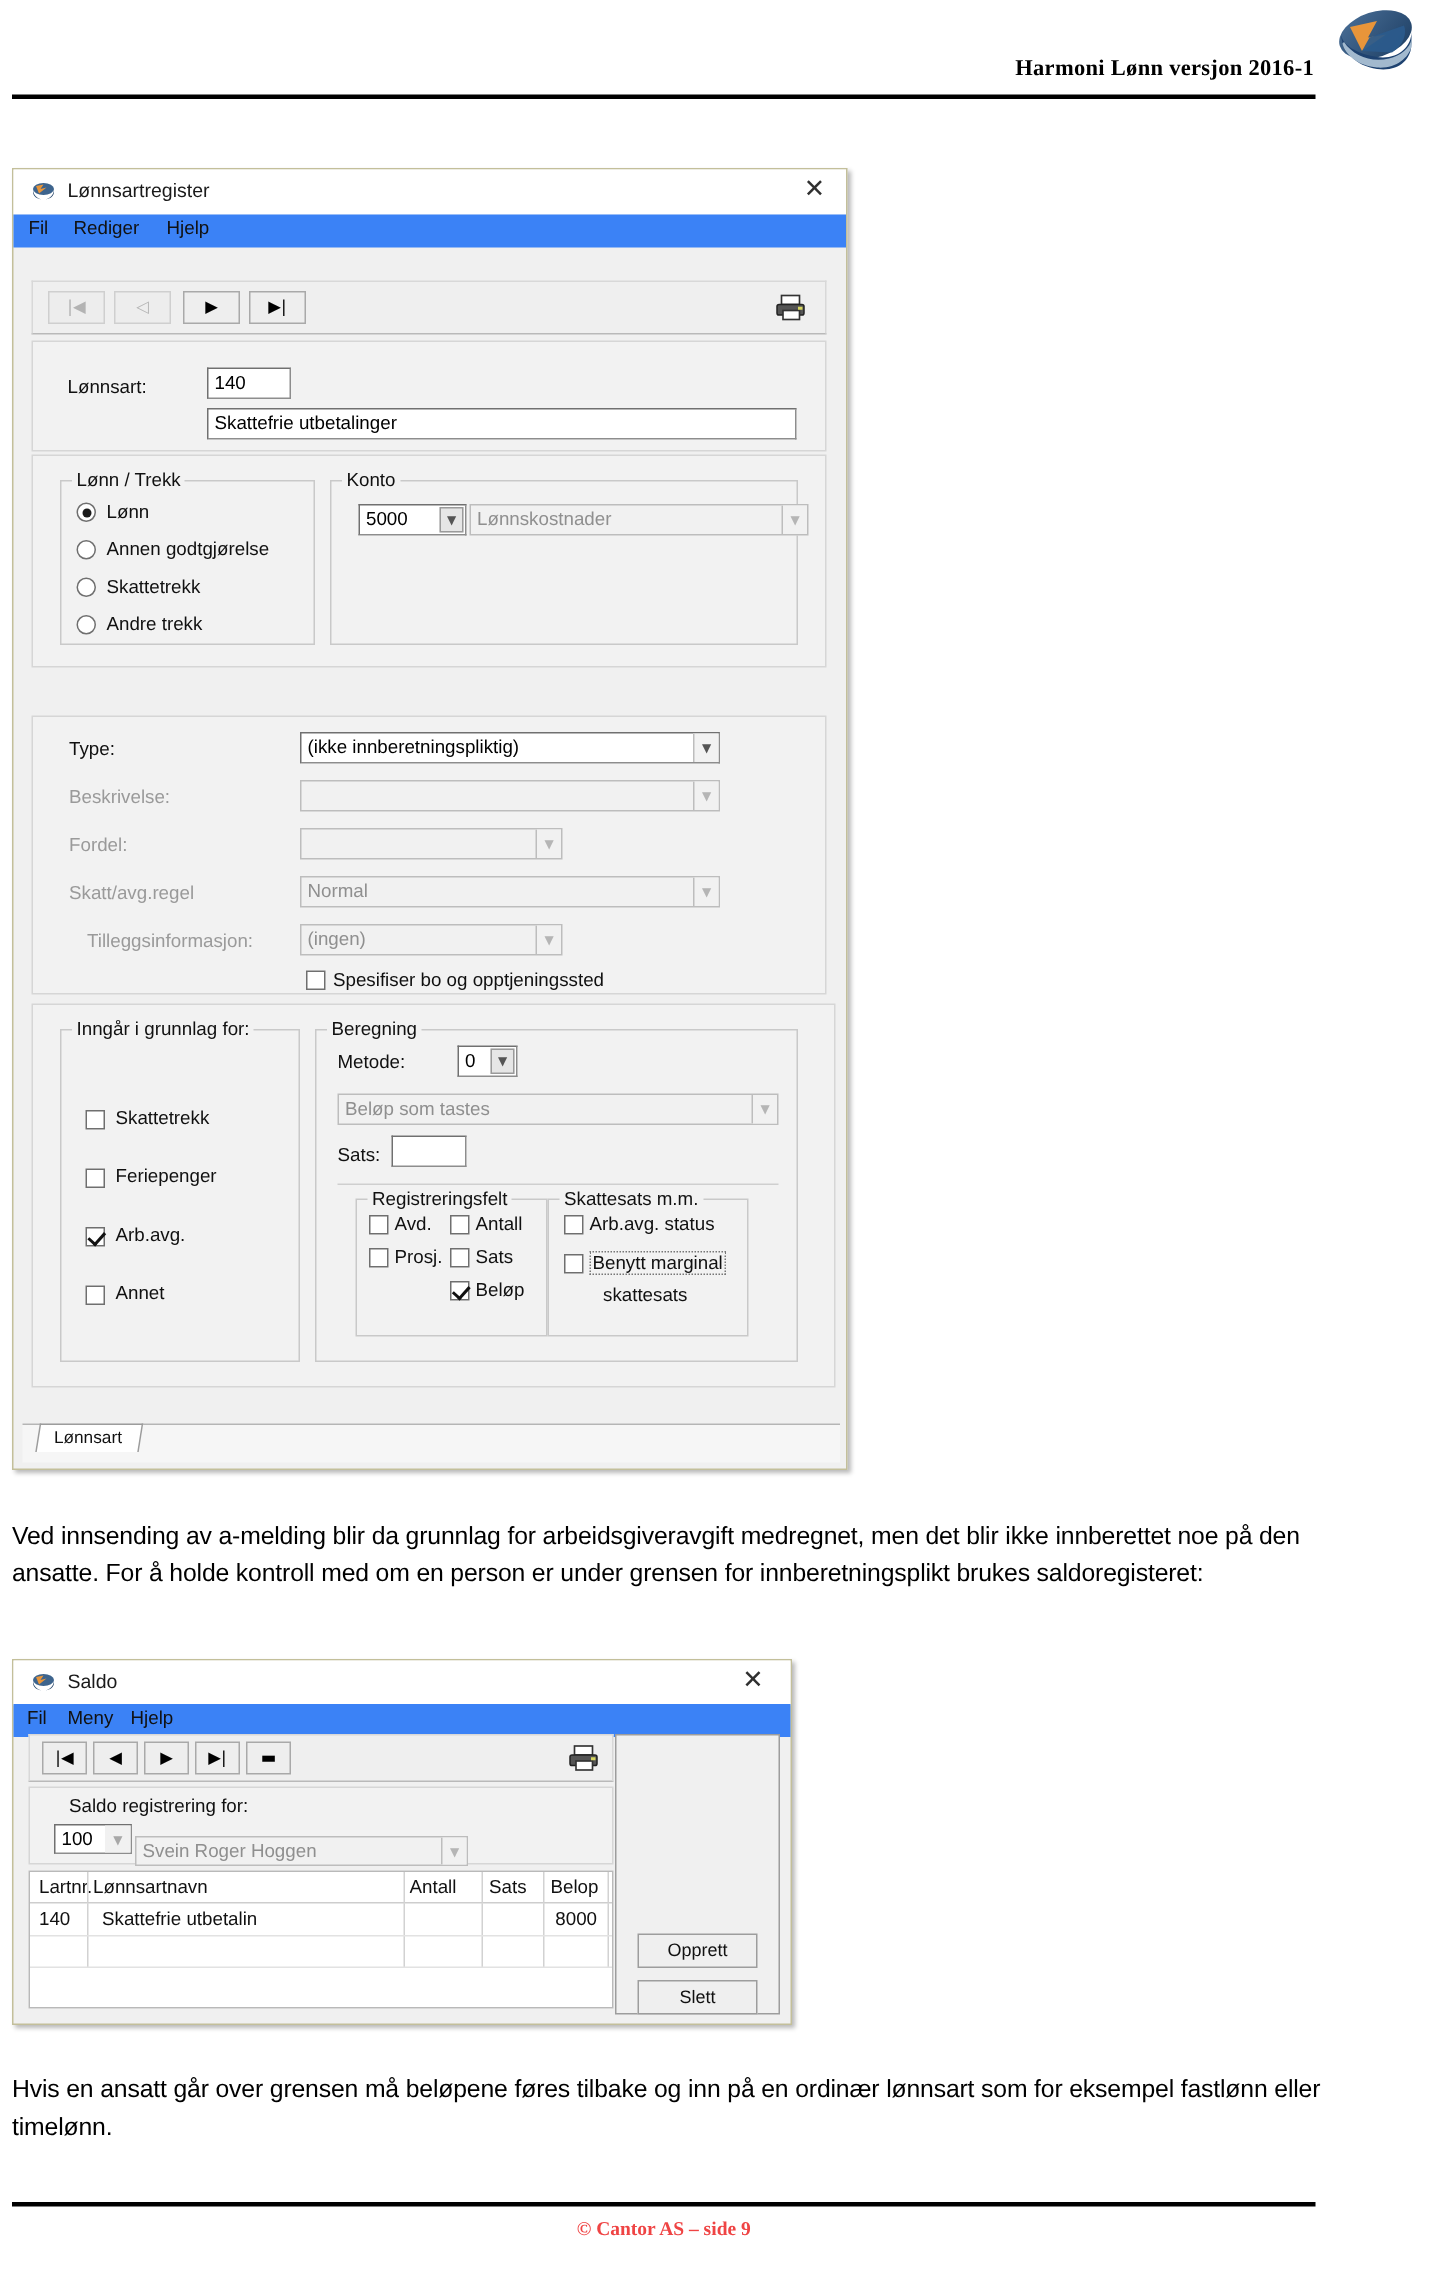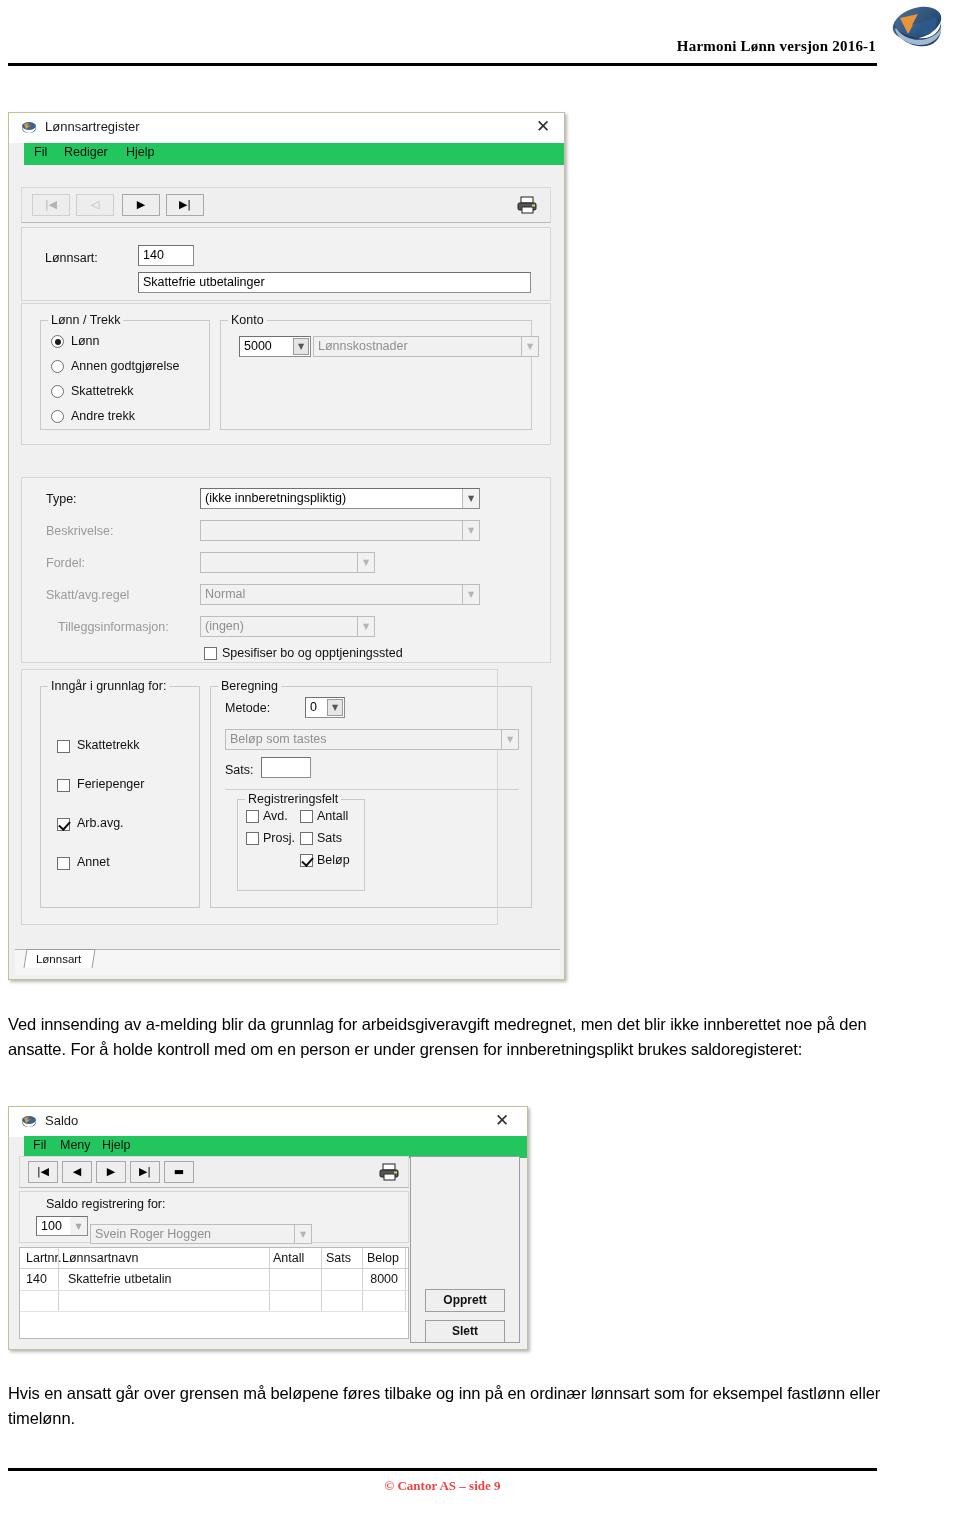--- a/index.html
+++ b/index.html
@@ -57,21 +57,21 @@
   .title-ico { position:absolute; left:12px; top:8px; width:16px; height:13px; }
   .title-text {
     position:absolute; left:36px; top:6px;
     font-size:13px; color:#1a1a1a;
   }
   .title-close {
     position:absolute; top:4px; right:10px; width:22px; height:20px;
     font-size:17px; line-height:18px; text-align:center; color:#303030;
     cursor:pointer; font-family:"DejaVu Sans", sans-serif;
   }
-  .menubar { position:absolute; left:15px; right:0; height:22px; background:#22c55e; }
+  .menubar { position:absolute; left:0; right:0; height:22px; background:#3b82f6; }
   .menuitem {
     position:absolute; top:2px; font-size:12.5px; color:#111; cursor:pointer;
   }
 
   
   .toolbar {
     position:absolute; background:#efefef;
     border:1px solid #d8d8d8; border-bottom-color:#b9b9b9;
   }
   .tbtn {
@@ -148,21 +148,20 @@
   .grid { position:absolute; background:#ffffff; border:1px solid #b9b9b9; }
   .grid .ghead { position:absolute; left:0; right:0; top:0; height:21px; border-bottom:1px solid #cdcdcd;text-decoration:underline; }
   .gcell { position:absolute; font-size:12.5px; color:#111; white-space:nowrap; overflow:hidden; }
   .gsep { position:absolute; top:0; width:1px; background:#d2d2d2; }
   .grow-sep { position:absolute; left:0; right:0; height:1px; background:#e2e2e2; }
 
   .pbtn {
     position:absolute; background:#efefef; border:1px solid #9d9d9d;
     font-size:12px; color:#111; text-align:center; cursor:pointer;
     line-height:21px;
-    font-weight:bold;
   }
 </style>
 </head>
 <body>
 
 <div class="page-header">
   <div class="header-title">Harmoni Lønn versjon 2016-1</div>
   <div class="header-rule"></div>
   <svg class="logo" viewBox="0 0 62 50">
     <defs>
@@ -277,21 +276,21 @@
     <div class="lbl dim" style="left:36px; top:142px;">Tilleggsinformasjon:</div>
     <div class="combo dis" style="left:178px; top:138px; width:175px; height:21px;">
       <div class="ctext">(ingen)</div>
       <div class="carrow">▼</div>
     </div>
 
     <div class="check" style="left:182px; top:169px;"></div>
     <div class="lbl" style="left:200px; top:168px;">Spesifiser bo og opptjeningssted</div>
   </div>
 
-  <div class="panel" style="left:12px; top:556px; width:477px; height:256px;padding-left:14px;">
+  <div class="panel" style="left:12px; top:556px; width:536px; height:256px;padding-left:14px;">
 
     <div class="group" style="left:18px; top:16px; width:160px; height:222px;">
       <div class="glabel">Inngår i grunnlag for:</div>
       <div class="check" style="left:16px; top:53px;"></div>
       <div class="lbl" style="left:36px; top:51px;">Skattetrekk</div>
       <div class="check" style="left:16px; top:92px;"></div>
       <div class="lbl" style="left:36px; top:90px;">Feriepenger</div>
       <div class="check on" style="left:16px; top:131px;"></div>
       <div class="lbl" style="left:36px; top:129px;">Arb.avg.</div>
       <div class="check" style="left:16px; top:170px;"></div>
@@ -324,20 +323,28 @@
         <div class="check" style="left:62px; top:10px;"></div>
         <div class="lbl" style="left:79px; top:9px;">Antall</div>
         <div class="check" style="left:8px; top:32px;"></div>
         <div class="lbl" style="left:25px; top:31px;">Prosj.</div>
         <div class="check" style="left:62px; top:32px;"></div>
         <div class="lbl" style="left:79px; top:31px;">Sats</div>
         <div class="check on" style="left:62px; top:54px;"></div>
         <div class="lbl" style="left:79px; top:53px;">Beløp</div>
       </div>
 
+      <div class="group" style="left:154px; top:112px; width:134px; height:92px; border-left:1px solid #c9c9c9;">
+        <div class="glabel" style="background:#f2f2f2;">Skattesats m.m.</div>
+        <div class="check" style="left:10px; top:10px;"></div>
+        <div class="lbl" style="left:27px; top:9px;">Arb.avg. status</div>
+        <div class="check" style="left:10px; top:36px;"></div>
+        <div class="lbl" style="left:27px; top:34px; border:1px dotted #777; padding:0 1px;">Benytt marginal</div>
+        <div class="lbl" style="left:36px; top:56px;">skattesats</div>
+      </div>
     </div>
   </div>
 
   <div class="tabstrip" style="left:6px; top:836px; width:545px; height:26px;">
     <div class="tab">
       <span>Lønnsart</span>
     </div>
   </div>
 </div>
 

